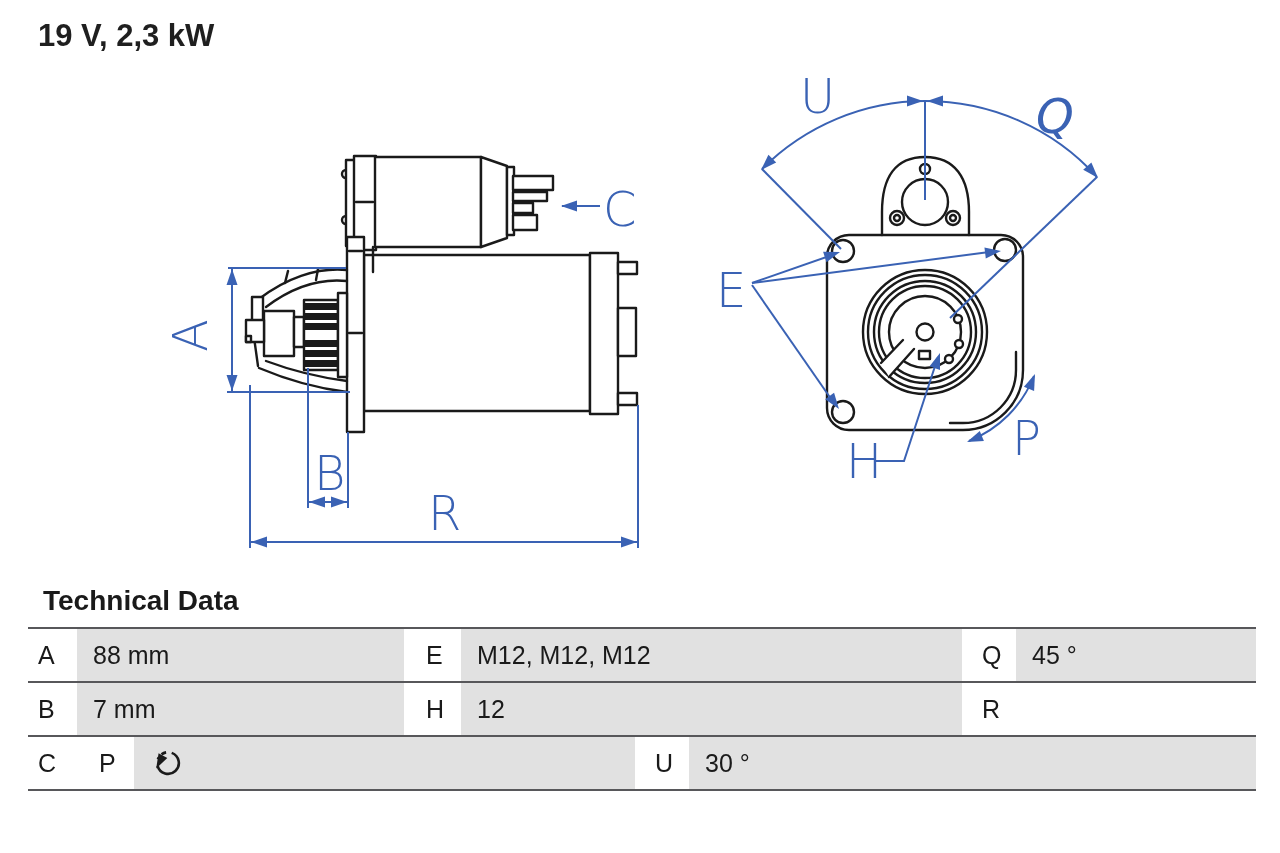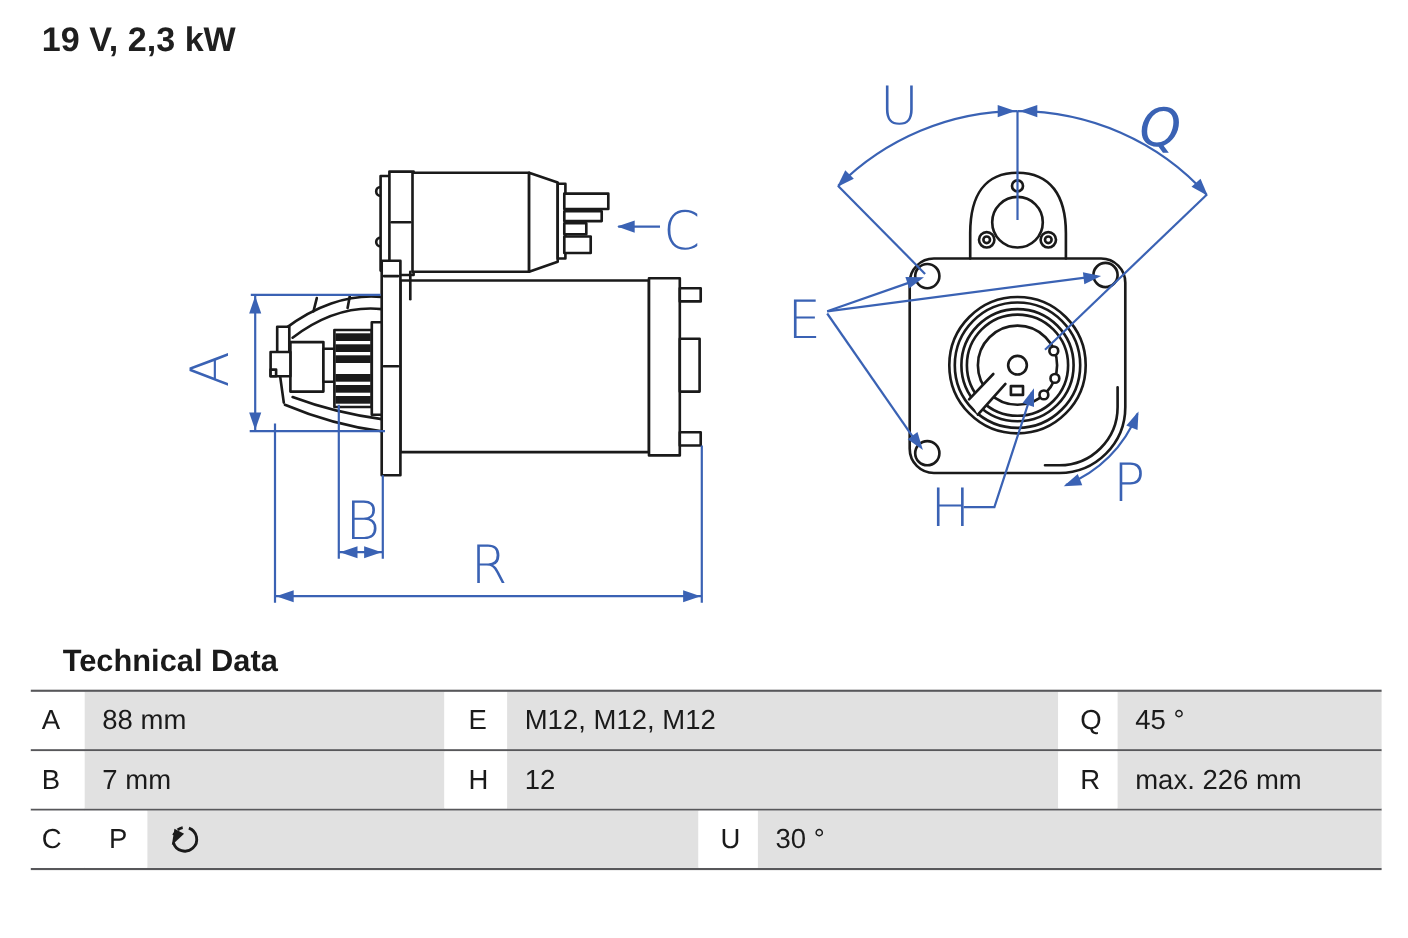--- a/index.html
+++ b/index.html
@@ -4,21 +4,21 @@
 <style>
   html,body{margin:0;padding:0;background:#fff;}
   .page{position:relative;width:1280px;height:853px;background:#ffffff;overflow:hidden;
         font-family:"Liberation Sans","DejaVu Sans",sans-serif;color:#1a1a1a;}
   .page-title{position:absolute;left:38px;top:18px;font-size:31px;font-weight:bold;color:#1f1f1f;}
   .drawing-svg{position:absolute;left:0;top:0;}
   .dim-label{font-family:"DejaVu Sans",sans-serif;font-weight:300;fill:#3a62b4;font-size:48px;}
   .dim-label.it{font-style:italic;}
   
   .tech{position:absolute;left:28px;top:585px;width:1228px;}
-  .tech-heading{font-size:28px;font-weight:bold;color:#1a1a1a;margin:0 0 0 29px;}
+  .tech-heading{font-size:28px;font-weight:bold;color:#1a1a1a;margin:0 0 0 15px;}
   .tech-table{margin-top:10px;border-top:2px solid #57575a;}
   .t-row{display:flex;align-items:stretch;height:52px;border-bottom:2px solid #57575a;}
   .t-key{display:flex;align-items:center;font-size:25px;background:#fff;}
   .t-val{display:flex;align-items:center;font-size:25px;background:#e1e1e1;padding-left:16px;}
   .k1{width:49px;padding-left:10px;box-sizing:border-box;}
   .v1{width:311px;}
   .k2{width:57px;padding-left:22px;box-sizing:border-box;}
   .v2{width:485px;}
   .k3{width:54px;padding-left:20px;box-sizing:border-box;}
   .v3{flex:1;}
@@ -197,21 +197,20 @@
         <div class="t-key k3">Q</div>
         <div class="t-val v3">45 °</div>
       </div>
 
       <div class="t-row">
         <div class="t-key k1">B</div>
         <div class="t-val v1">7 mm</div>
         <div class="t-key k2">H</div>
         <div class="t-val v2">12</div>
         <div class="t-key k3">R</div>
-        <div class="t-val v3">max. 226 mm</div>
       </div>
 
       <div class="t-row">
         <div class="t-key k1">C</div>
         <div class="t-key k2">P</div>
         <div class="t-val v2">
           <svg class="rot-icon" width="36" height="30" viewBox="0 0 34 30">
             <path d="M20.7,4.85 A10.8,10.8 0 1 1 6.6,17.8" fill="none" stroke="#1a1a1a" stroke-width="2.6"></path>
             <path d="M15.1,4.4 A10.8,10.8 0 0 0 6.85,11.3" fill="none" stroke="#1a1a1a" stroke-width="2.6" stroke-dasharray="5 4"></path>
             <use href="#ah" transform="translate(5.2,20.4) rotate(118) scale(0.9)" fill="#1a1a1a"></use>

